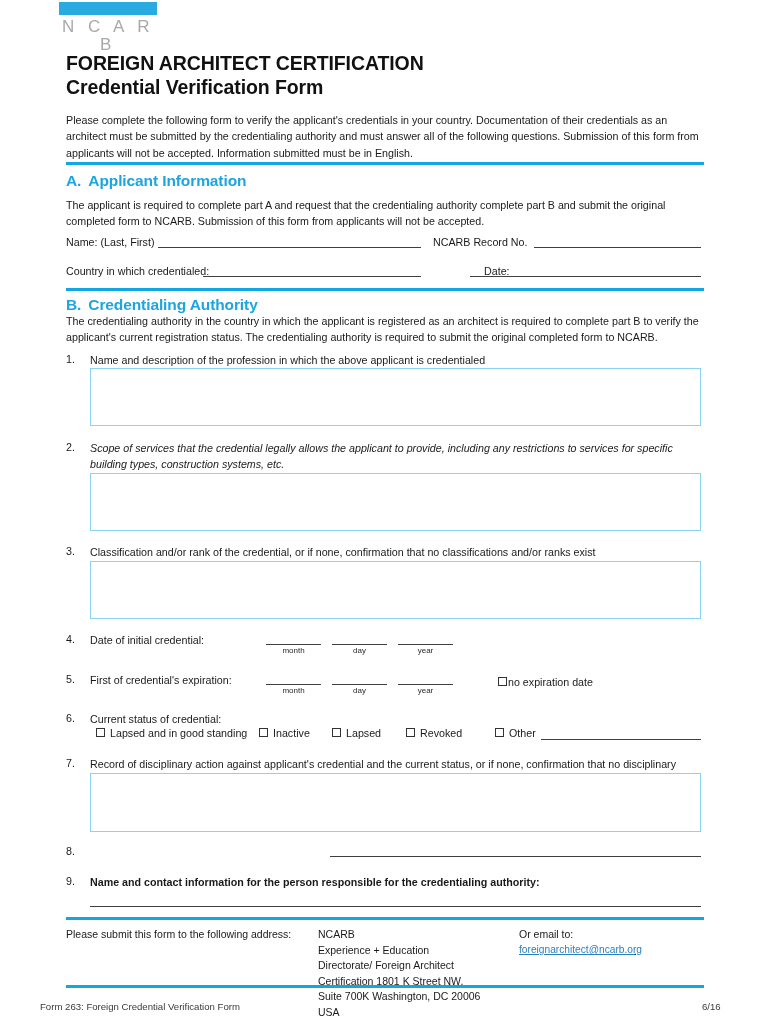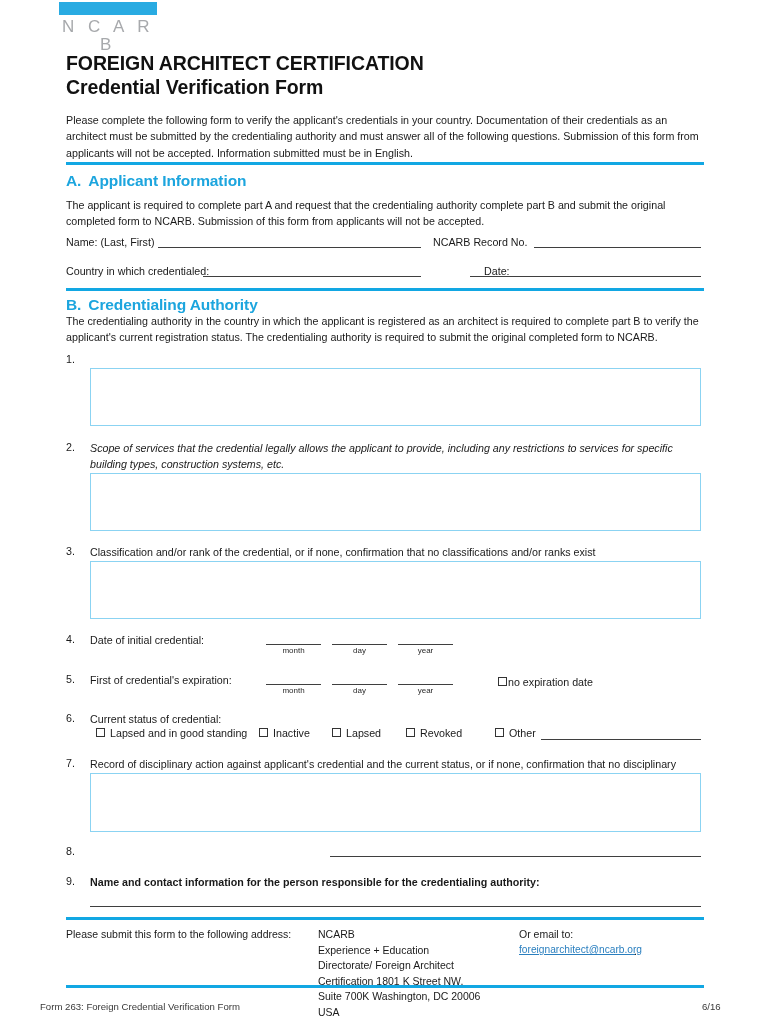--- a/index.html
+++ b/index.html
@@ -222,20 +222,21 @@
   <div class="fline" style="left:470px; top:276px; width:231px;"></div>
 
   <div class="rule-blue" style="top:288px;"></div>
 
   <div class="sec-head" style="left:66px; top:296px;">
     <span class="letter">B.</span><span>Credentialing Authority</span>
   </div>
   <div class="sec-body" style="left:66px; top:313px; width:650px;">The credentialing authority in the country in which the applicant is registered as an architect is required to complete part B to verify the applicant's current registration status. The credentialing authority is required to submit the original completed form to NCARB.</div>
 
   <div class="qnum" style="left:66px; top:353px;">1.</div>
+  <div class="qtext" style="left:90px; top:353px; width:610px;">Name and description of the profession in which the above applicant is credentialed</div>
   <div class="abox" style="left:90px; top:368px; width:611px; height:58px;"></div>
 
   <div class="qnum" style="left:66px; top:441px;">2.</div>
   <div class="qtext" style="left:90px; top:441px; width:605px;font-style:italic;">Scope of services that the credential legally allows the applicant to provide, including any restrictions to services for specific building types, construction systems, etc.</div>
   <div class="abox" style="left:90px; top:473px; width:611px; height:58px;"></div>
 
   <div class="qnum" style="left:66px; top:545px;">3.</div>
   <div class="qtext" style="left:90px; top:545px; width:610px;">Classification and/or rank of the credential, or if none, confirmation that no classifications and/or ranks exist</div>
   <div class="abox" style="left:90px; top:561px; width:611px; height:58px;"></div>
 

